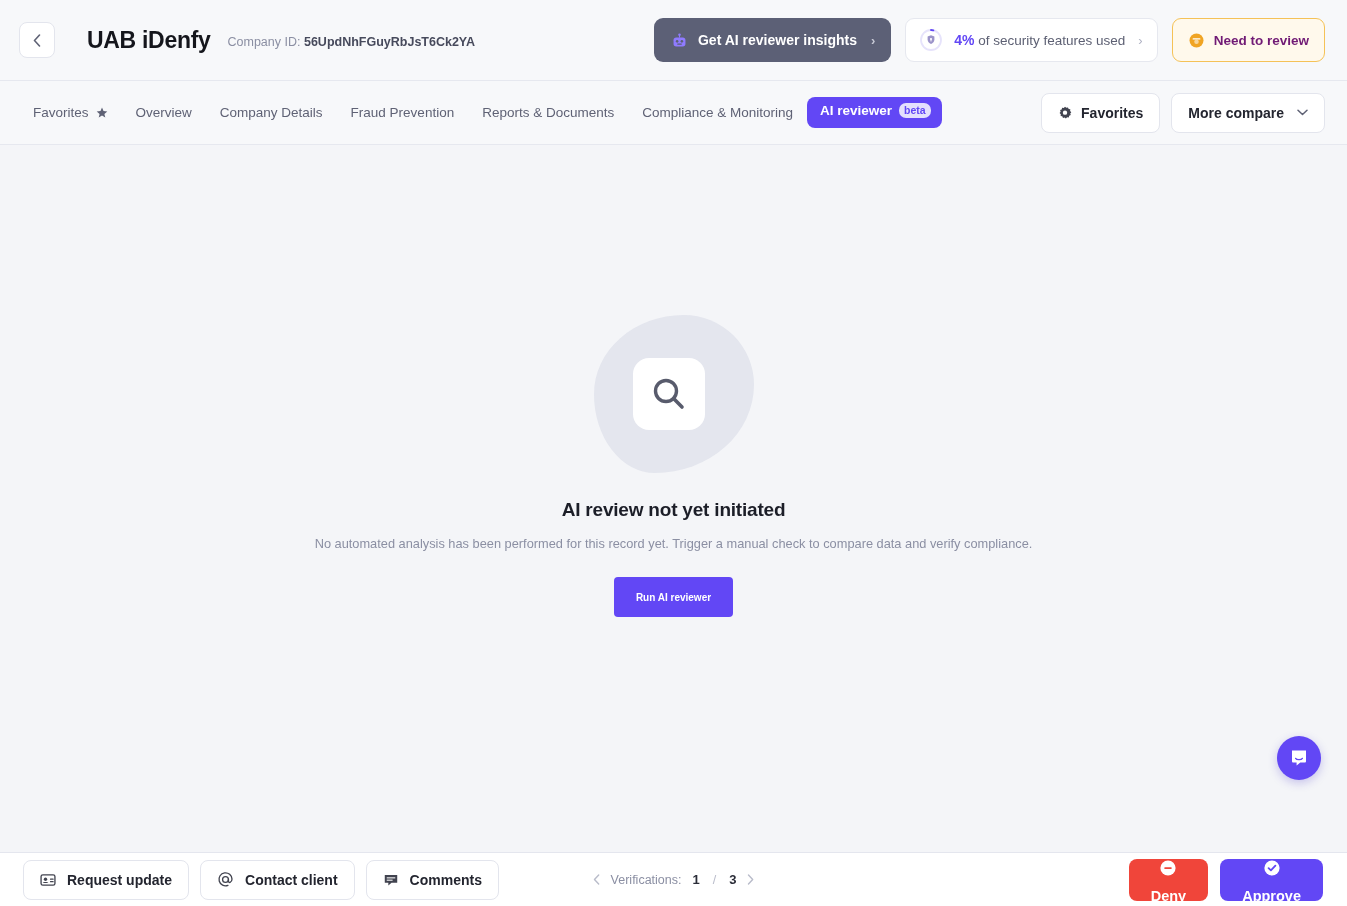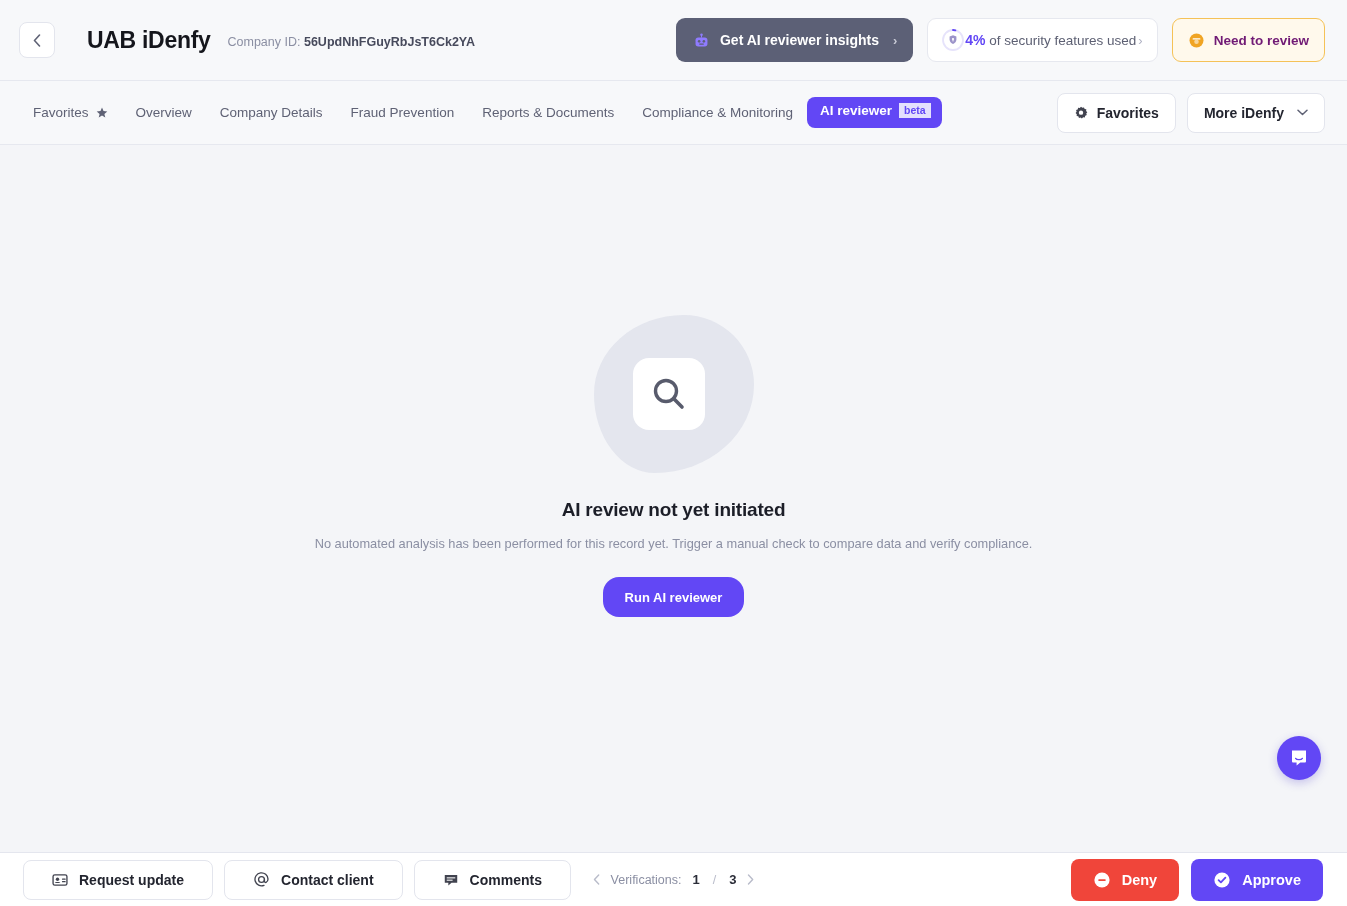--- a/index.html
+++ b/index.html
@@ -74,20 +74,21 @@
     font-family: inherit;
   }
   .insights-btn .chev { color: #c8cad6; font-size: 13px; margin-left: 4px; }
 
   .security-pill {
     height: 44px;
     background: #ffffff;
     border: 1px solid #e6e8ef;
     border-radius: 9px;
     display: flex; align-items: center;
+    gap: 11px;
     padding: 0 14px 0 13px;
     cursor: pointer;
   }
   .security-text { font-size: 13.5px; color: #5d6073; white-space: nowrap; }
   .security-text b { color: #6247f5; font-weight: bold; font-size: 14px; }
   .security-pill .chev { color: #aeb1c2; font-size: 13px; margin-left: 2px; }
 
   .review-badge {
     height: 44px;
     background: #fff9ec;
@@ -128,21 +129,21 @@
     background: #6247f5;
     color: #ffffff;
     font-weight: bold;
     padding: 6px 11px 10px 13px;
   }
   .beta-badge {
     background: #e4e0fd;
     color: #6247f5;
     font-size: 10.5px;
     font-weight: bold;
-    border-radius: 0;
+    border-radius: 7px;
     padding: 2px 5px 3px;
     line-height: 1;
   }
   .tabbar-right { margin-left: auto; display: flex; align-items: center; gap: 11px; }
   .ghost-btn {
     height: 40px;
     background: #ffffff;
     border: 1px solid #e3e5ed;
     border-radius: 8px;
     display: flex; align-items: center; gap: 9px;
@@ -192,23 +193,23 @@
     margin-top: 15px;
     font-size: 12.8px;
     color: #8b8fa3;
     text-align: center;
   }
   .run-btn {
     margin-top: 26px;
     height: 40px;
     background: #6247f5;
     border: none;
-    border-radius: 16px;
+    border-radius: 4px;
     color: #ffffff;
-    font-size: 13px;
+    font-size: 10px;
     font-weight: bold;
     padding: 0 22px;
     cursor: pointer;
     font-family: inherit;
   }
 
   
   .chat-launcher {
     position: absolute;
     right: 26px; bottom: 72px;
@@ -231,21 +232,21 @@
     flex: 0 0 auto;
     position: relative;
   }
   .bottom-left { display: flex; align-items: center; gap: 11px; }
   .bottom-btn {
     height: 40px;
     background: #ffffff;
     border: 1px solid #e3e5ed;
     border-radius: 8px;
     display: flex; align-items: center; gap: 11px;
-    padding: 0 28px;
+    padding: 0 16px;
     font-size: 14px;
     font-weight: bold;
     color: #23252f;
     cursor: pointer;
     font-family: inherit;
     white-space: nowrap;
   }
   .pager {
     position: absolute;
     left: 50%;
@@ -263,20 +264,21 @@
     height: 42px;
     border: none;
     border-radius: 8px;
     display: flex; align-items: center; gap: 11px;
     padding: 0 22px;
     color: #ffffff;
     font-size: 14.5px;
     font-weight: bold;
     cursor: pointer;
     font-family: inherit;
+    flex-direction: column;
   }
   .deny-btn { background: #f0453a; }
   .approve-btn { background: #6247f5; }
   svg { display: block; }
 </style>
 </head>
 <body>
 
 <div class="app">
 
@@ -394,21 +396,21 @@
                      L15.2 7 L14 8.5 L14.6 10.3 L12.8 11.1 L12.3 13 L10.4 12.8
                      L9 14.2 L7.5 13 L5.7 13.6 L4.9 11.8 L3 11.3 L3.2 9.4
                      L1.8 8 L3 6.5 L2.4 4.7 L4.2 3.9 L4.7 2 L6.6 2.2 Z" fill="#41434f"></path>
             <circle cx="8" cy="7.6" r="2.5" fill="#ffffff"></circle>
           </svg>
         </span>
         <span>Favorites</span>
       </button>
 
       <button class="ghost-btn">
-        <span>More iDenfy</span>
+        <span>More compare</span>
         <span style="margin-left:4px;">
           <svg width="11" height="7" viewBox="0 0 11 7" fill="none">
             <path d="M1 1.2 L5.5 5.5 L10 1.2" stroke="#5f6275" stroke-width="1.5" stroke-linecap="round" stroke-linejoin="round"></path>
           </svg>
         </span>
       </button>
     </div>
   </div>
 
   <div class="content">

